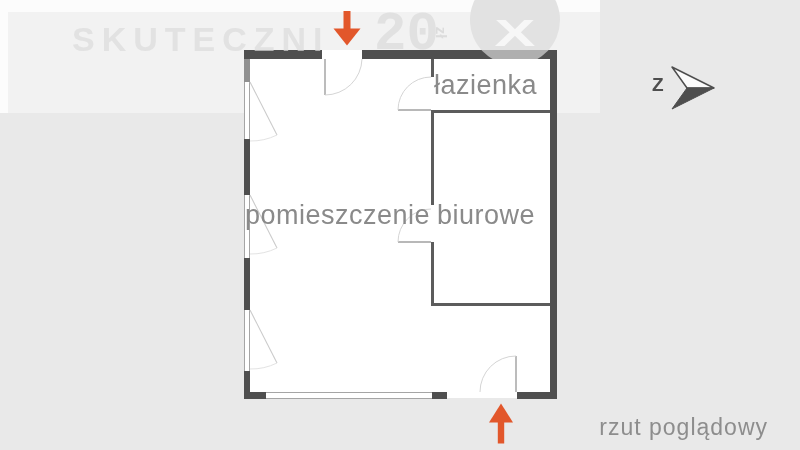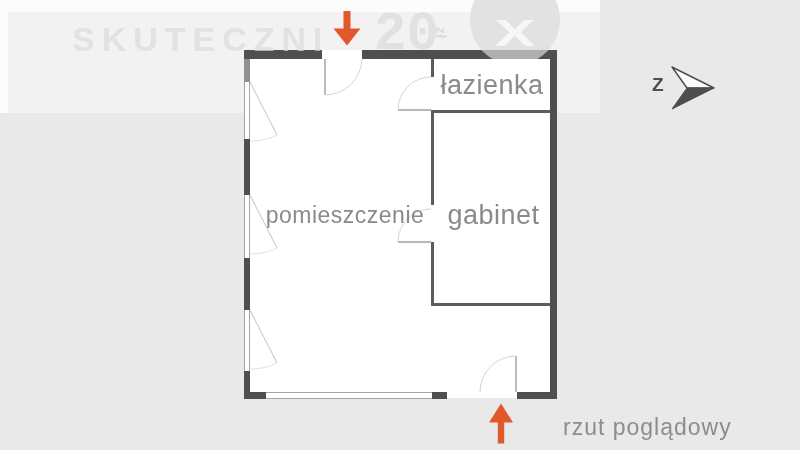--- a/index.html
+++ b/index.html
@@ -28,25 +28,25 @@
   .win-h{background:#fff;border-top:1px solid #a5a5a5;border-bottom:1px solid #a5a5a5;box-sizing:border-box;z-index:2;}
 
   
   .wallclip{left:244px;top:50px;width:313px;height:9px;overflow:hidden;z-index:3;}
   .wallclip .wm{color:rgba(255,255,255,0.55);}
   .wallclip .wm-badge-c{position:absolute;left:226px;top:-75px;width:90px;height:90px;border-radius:50%;background:rgba(255,255,255,0.55);}
 
   svg.overlay{position:absolute;left:0;top:0;width:800px;height:450px;z-index:4;}
 
   
-  .roomlabel{color:#8a8a8a;font-weight:300;letter-spacing:0.5px;text-align:center;z-index:5;line-height:26px;}
-  .lbl-office{left:245px;top:202px;width:200px;font-size:23px;}
+  .roomlabel{color:#8a8a8a;font-weight:300;letter-spacing:0.5px;z-index:5;line-height:26px;}
+  .lbl-office{left:245px;top:202px;width:200px;font-size:27px;}
   .lbl-cabinet{left:437px;top:202px;width:113px;font-size:27px;}
   .lbl-bathroom{left:434px;top:72px;width:116px;font-size:27px;}
-  .caption{left:563px;top:414px;width:205px;text-align:left;font-size:23px;color:#8d8d8d;font-weight:300;letter-spacing:1px;z-index:5;}
+  .caption{left:563px;top:414px;width:205px;text-align:right;font-size:23px;color:#8d8d8d;font-weight:300;letter-spacing:1px;z-index:5;}
   .north-letter{left:652px;top:74px;font-size:19px;font-weight:600;color:#4e4e4e;z-index:5;}
 </style>
 </head>
 <body>
 
 <div id="stage">
 
   <div class="abs bg-light"></div>
   <div class="abs bg-topstrip"></div>
   <div class="abs bg-leftstrip"></div>
@@ -119,19 +119,19 @@
       <path d="M497.8,421 H504.2 V443.5 H497.8 Z"></path>
     </g>
 
     <path d="M714,88 L672,67 L687,88 Z" fill="#fbfbfb" stroke="#4e4e4e" stroke-width="1.5" stroke-linejoin="round"></path>
     <path d="M714,88 L672,109 L687,88 Z" fill="#4e4e4e" stroke="#4e4e4e" stroke-width="1" stroke-linejoin="round"></path>
   </svg>
 
   <div class="abs roomlabel lbl-office">
     <div>pomieszczenie</div>
   </div>
-  <div class="abs roomlabel lbl-cabinet">gabinet</div>
+  <div class="abs roomlabel lbl-cabinet">biurowe</div>
   <div class="abs roomlabel lbl-bathroom">łazienka</div>
 
   <div class="abs north-letter">Z</div>
   <div class="abs caption">rzut poglądowy</div>
 
 </div>
 
 </body></html>

